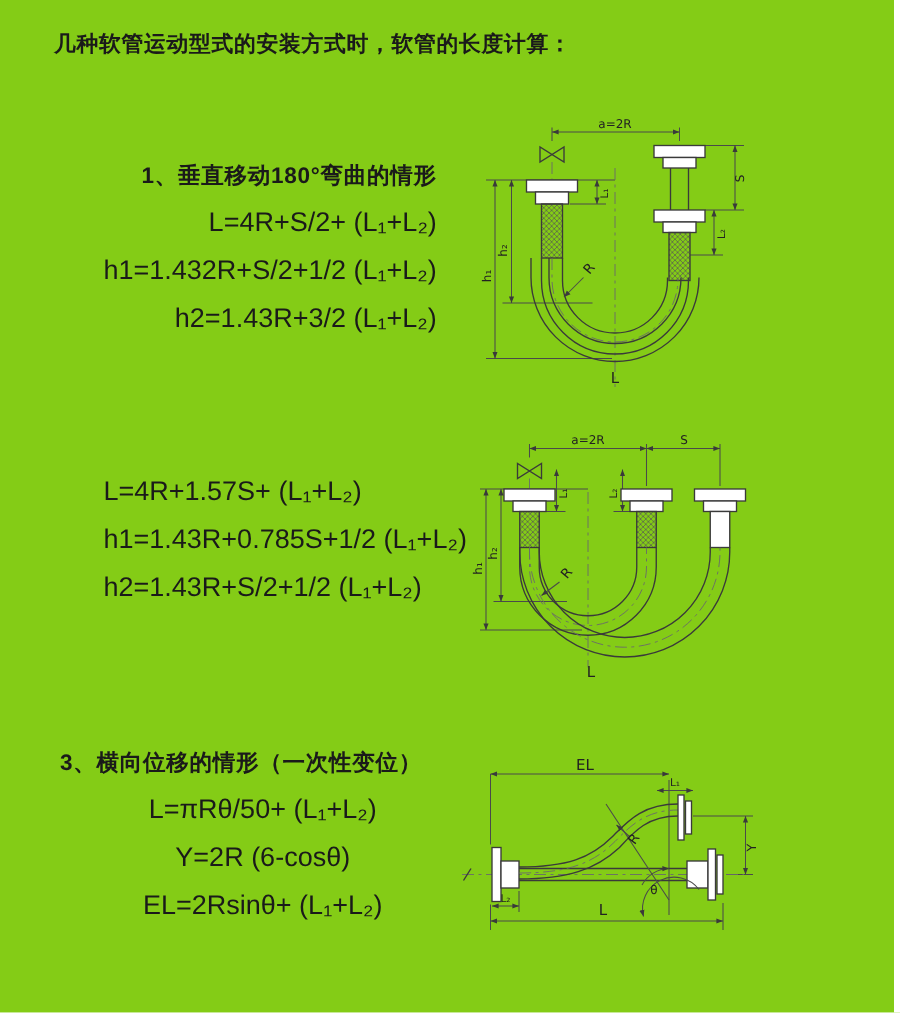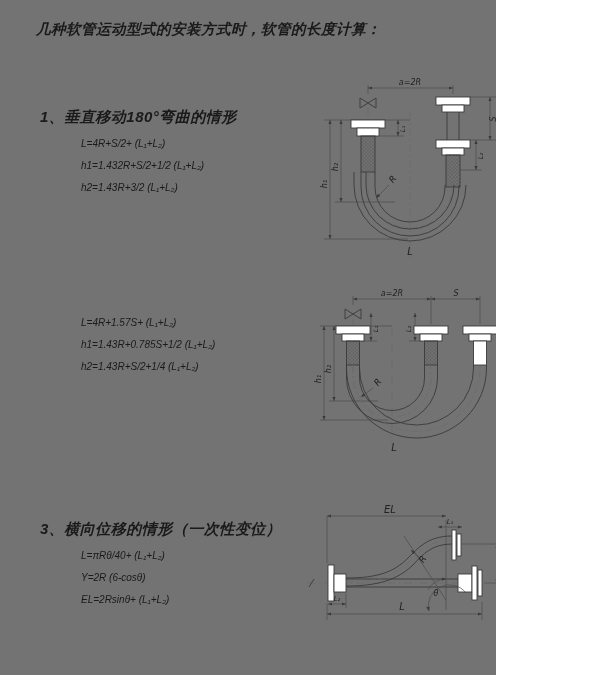--- a/index.html
+++ b/index.html
@@ -1,36 +1,36 @@
 <!DOCTYPE html>
 <html><head>
 <meta charset="utf-8">
 <style>
   html,body{margin:0;padding:0;background:#ffffff;}
-  .page{position:relative;width:496px;height:675px;background:#737373;
-        font-family:"Liberation Sans","DejaVu Sans",sans-serif;color:#1a1a1a;overflow:hidden;font-style:italic;}
+  .page{position:relative;width:596px;height:675px;background:#84cc16;
+        font-family:"Liberation Sans","DejaVu Sans",sans-serif;color:#1a1a1a;overflow:hidden;}
   .title{position:absolute;left:36px;top:20px;font-size:14.5px;font-weight:700;letter-spacing:.5px;}
   .sec{position:absolute;left:40px;}
   .sec .hd{font-size:15px;font-weight:700;letter-spacing:.5px;}
-  .frm{margin-left:41px;font-size:10px;margin-top:11px;white-space:pre;}
+  .frm{margin-left:29px;font-size:18px;margin-top:11px;white-space:pre;}
   .dwg{position:absolute;}
   svg text{font-family:"DejaVu Sans","Liberation Sans",sans-serif;fill:#222;}
   .dln{stroke:#3a3a3a;stroke-width:0.9;fill:none;}
   .dimln{stroke:#4a4a4a;stroke-width:0.7;fill:none;}
   .cl{stroke:#6a6a6a;stroke-width:0.6;fill:none;stroke-dasharray:8 3 2 3;}
   .wf{fill:#ffffff;stroke:#3a3a3a;stroke-width:0.9;}
 </style>
 </head>
 <body>
 
 <div class="page">
 
   <div class="title">几种软管运动型式的安装方式时，软管的长度计算：</div>
 
-  <div class="sec" style="top:108px;">
+  <div class="sec" style="top:108px;text-align:right;">
     <div class="hd">1、垂直移动180°弯曲的情形</div>
     <div class="frm">L=4R+S/2+ (L₁+L₂)</div>
     <div class="frm">h1=1.432R+S/2+1/2 (L₁+L₂)</div>
     <div class="frm">h2=1.43R+3/2 (L₁+L₂)</div>
   </div>
 
   <svg class="dwg" style="left:310px;top:72px;" width="286" height="192" viewBox="0 0 286 192">
     <defs>
       <marker id="ar1" viewBox="0 0 10 10" refX="9" refY="5" markerWidth="7" markerHeight="7" orient="auto-start-reverse">
         <path d="M0,1.5 L9,5 L0,8.5 z" fill="#3a3a3a"></path>
@@ -98,21 +98,21 @@
     <text transform="translate(95,57) rotate(-90)" font-size="7" text-anchor="middle">L₁</text>
     <text transform="translate(186,47) rotate(-90)" font-size="8" text-anchor="middle">S</text>
     <text transform="translate(173,84) rotate(-90)" font-size="7" text-anchor="middle">L₂</text>
     <text transform="translate(85,109) rotate(-50)" font-size="9" text-anchor="middle">R</text>
     <text x="100" y="183" font-size="10" text-anchor="middle">L</text>
   </svg>
 
   <div class="sec" style="top:306px;">
     <div class="frm">L=4R+1.57S+ (L₁+L₂)</div>
     <div class="frm">h1=1.43R+0.785S+1/2 (L₁+L₂)</div>
-    <div class="frm">h2=1.43R+S/2+1/4 (L₁+L₂)</div>
+    <div class="frm">h2=1.43R+S/2+1/2 (L₁+L₂)</div>
   </div>
 
   <svg class="dwg" style="left:308px;top:283px;" width="292" height="176" viewBox="0 0 292 176">
     <defs>
       <marker id="ar2" viewBox="0 0 10 10" refX="9" refY="5" markerWidth="7" markerHeight="7" orient="auto-start-reverse">
         <path d="M0,1.5 L9,5 L0,8.5 z" fill="#3a3a3a"></path>
       </marker>
       <pattern id="bd2" width="3.5" height="3.5" patternUnits="userSpaceOnUse">
         <path d="M0,3.5 L3.5,0 M0,0 L3.5,3.5" stroke="#555" stroke-width="0.45"></path>
       </pattern>
@@ -173,23 +173,23 @@
     <text x="84" y="13" font-size="8" text-anchor="middle">a=2R</text>
     <text x="148" y="13" font-size="8" text-anchor="middle">S</text>
     <text transform="translate(13,96) rotate(-90)" font-size="8" text-anchor="middle">h₁</text>
     <text transform="translate(23,86) rotate(-90)" font-size="8" text-anchor="middle">h₂</text>
     <text transform="translate(70,46) rotate(-90)" font-size="7" text-anchor="middle">L₁</text>
     <text transform="translate(103,46) rotate(-90)" font-size="7" text-anchor="middle">L₂</text>
     <text transform="translate(72,101) rotate(-50)" font-size="9" text-anchor="middle">R</text>
     <text x="86" y="168" font-size="10" text-anchor="middle">L</text>
   </svg>
 
-  <div class="sec" style="top:520px;">
+  <div class="sec" style="top:499px;text-align:center;">
     <div class="hd">3、横向位移的情形（一次性变位）</div>
-    <div class="frm">L=πRθ/40+ (L₁+L₂)</div>
+    <div class="frm">L=πRθ/50+ (L₁+L₂)</div>
     <div class="frm">Y=2R (6-cosθ)</div>
     <div class="frm">EL=2Rsinθ+ (L₁+L₂)</div>
   </div>
 
   <svg class="dwg" style="left:300px;top:498px;" width="300" height="162" viewBox="0 0 300 162">
     <defs>
       <marker id="ar3" viewBox="0 0 10 10" refX="9" refY="5" markerWidth="7" markerHeight="7" orient="auto-start-reverse">
         <path d="M0,1.5 L9,5 L0,8.5 z" fill="#3a3a3a"></path>
       </marker>
     </defs>

